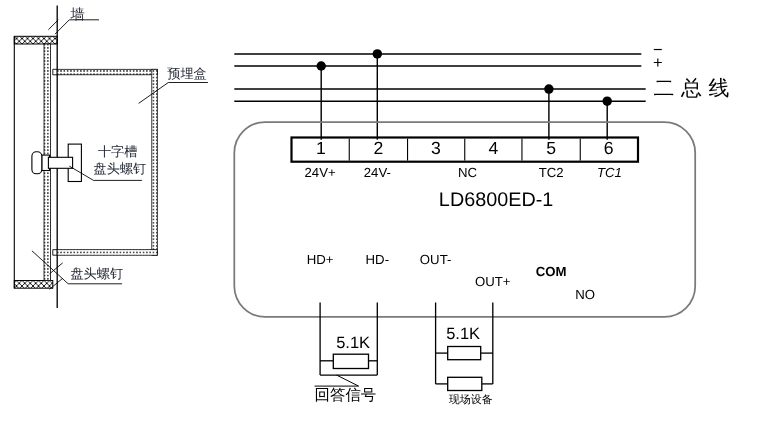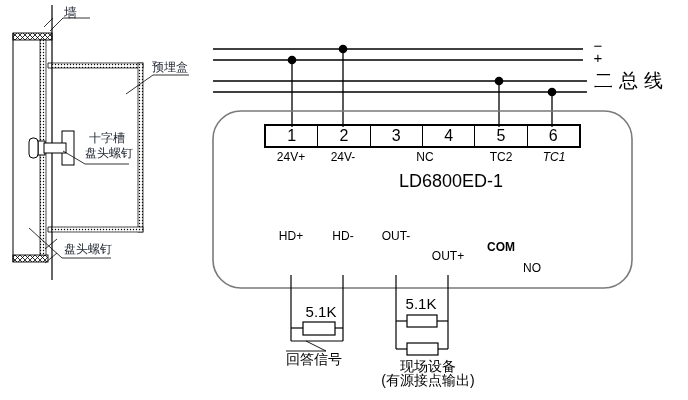--- a/index.html
+++ b/index.html
@@ -150,16 +150,15 @@
   <span class="lbl tlab ctr" style="left:343px;top:230px;">HD-</span>
   <span class="lbl tlab ctr" style="left:396px;top:230px;">OUT-</span>
   <span class="lbl tlab ctr" style="left:448px;top:230px;margin-top:20px;">OUT+</span>
   <span class="lbl tlab ctr" style="left:501px;top:241px;font-weight:bold;">COM</span>
   <span class="lbl tlab ctr" style="left:532px;top:230px;margin-top:32px;">NO</span>
 
 
   <span class="lbl ctr" style="left:321px;top:304px;font-size:15px;">5.1K</span>
   <span class="lbl ctr" style="left:314px;top:352px;font-size:14px;">回答信号</span>
   <span class="lbl ctr" style="left:421px;top:296px;font-size:15px;">5.1K</span>
-  <span class="lbl ctr" style="left:428px;top:359px;font-size:14px;">现场设备</span>
-  <span class="lbl ctr" style="left:428px;top:373px;font-size:14px;">(有源接点输出)</span>
+  <span class="lbl ctr" style="left:428px;top:359px;font-size:10px;">现场设备</span>
 
 </div>
 
 </body></html>

